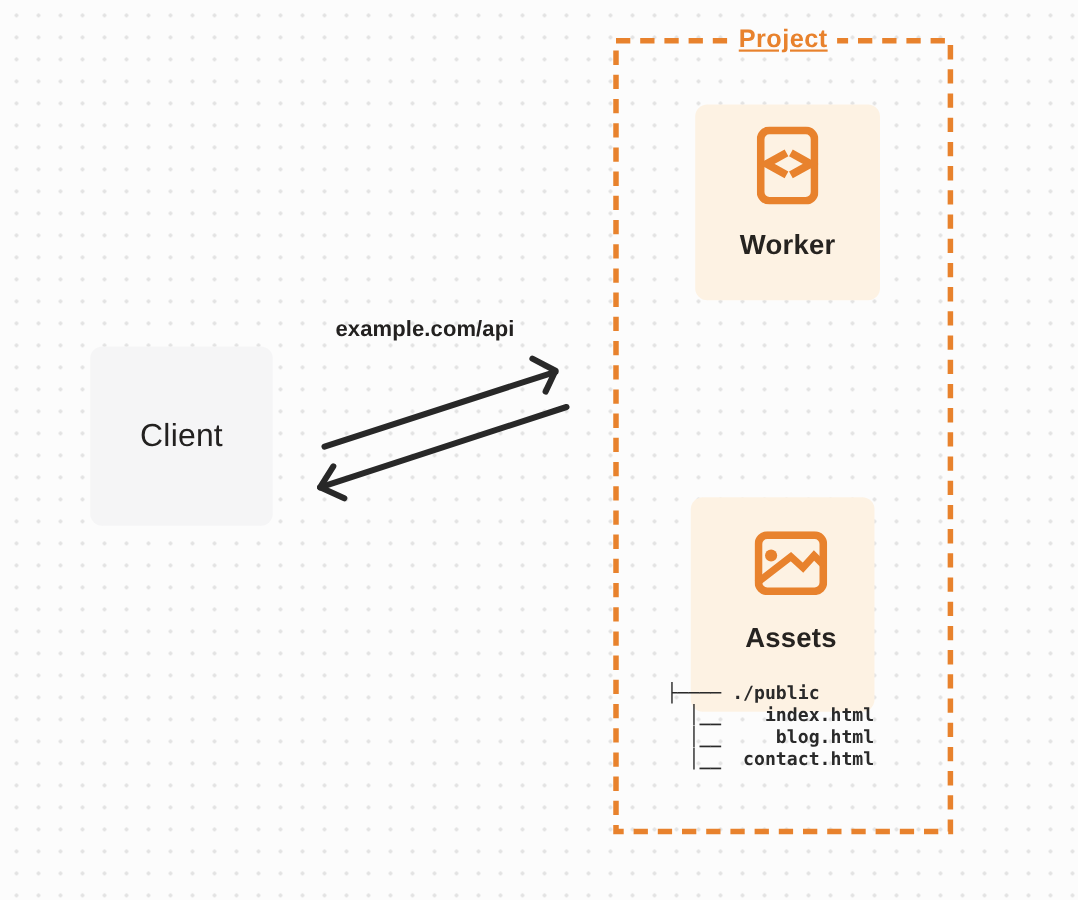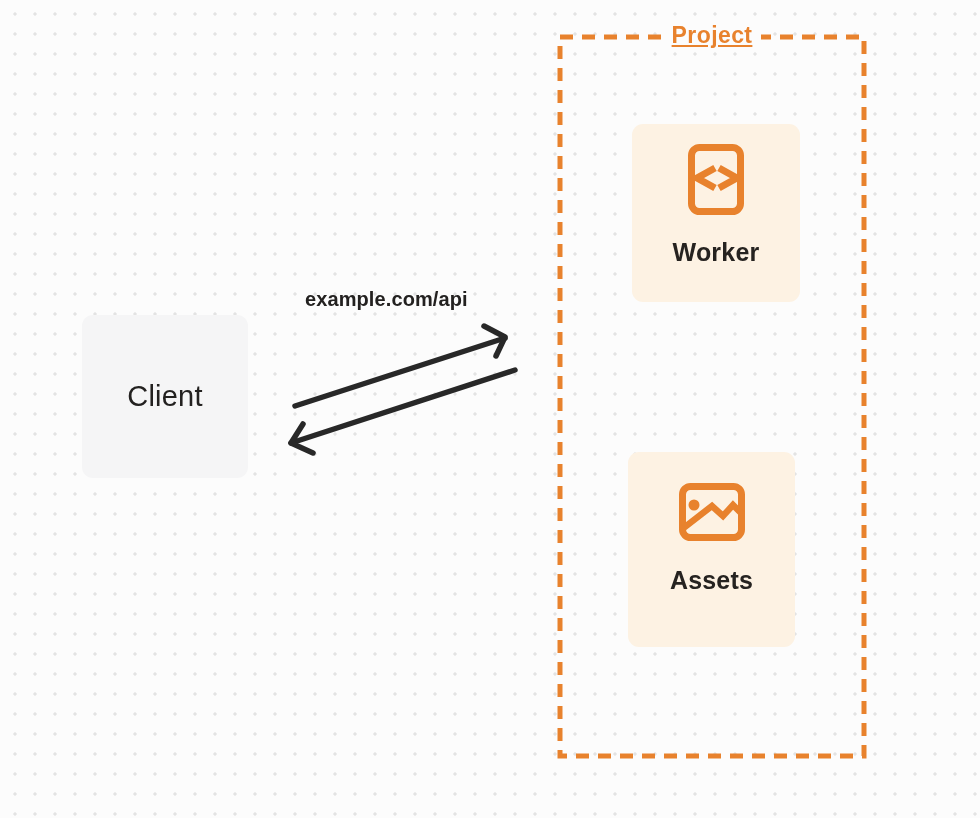--- a/index.html
+++ b/index.html
@@ -66,30 +66,31 @@
   }
   .node {
     position: absolute;
     background: #FDF2E3;
     border-radius: 11px;
     display: flex;
     flex-direction: column;
     align-items: center;
   }
   .node-worker {
-    left: 632px; top: 124px;
+    left: 632px; top: 95px;
     width: 168px; height: 158px;
     padding-top: 20px;
     gap: 22px;
   }
   .node-assets {
     left: 628px; top: 452px;
-    width: 167px; height: 164px;
+    width: 152px; height: 164px;
     padding-top: 31px;
     gap: 24px;
+    padding-left: 15px;
   }
   .node-label {
     font-size: 25px;
     line-height: 30px;
     font-weight: 700;
     color: #262320;
     letter-spacing: 0.2px;
   }
   .file-tree {
     position: absolute;
@@ -141,14 +142,15 @@
 
   <div class="node node-assets">
     <svg width="66" height="58" viewBox="0 0 66 58">
       <rect x="3.5" y="3.5" width="59" height="51" rx="8" fill="none" stroke="#E8822D" stroke-width="7"></rect>
       <circle cx="15" cy="22" r="5.5" fill="#E8822D"></circle>
       <path d="M2 47 L33 23 L44 33 L54 22 L63 31" fill="none" stroke="#E8822D" stroke-width="6.5" stroke-linejoin="miter"></path>
     </svg>
     <span class="node-label">Assets</span>
   </div>
 
+  <pre class="file-tree"><span class="tree-line">├──── ./public</span><span class="tree-line">  │__    index.html</span><span class="tree-line">  │__     blog.html</span><span class="tree-line">  │__  contact.html</span></pre>
 
 </div>
 
 </body></html>

